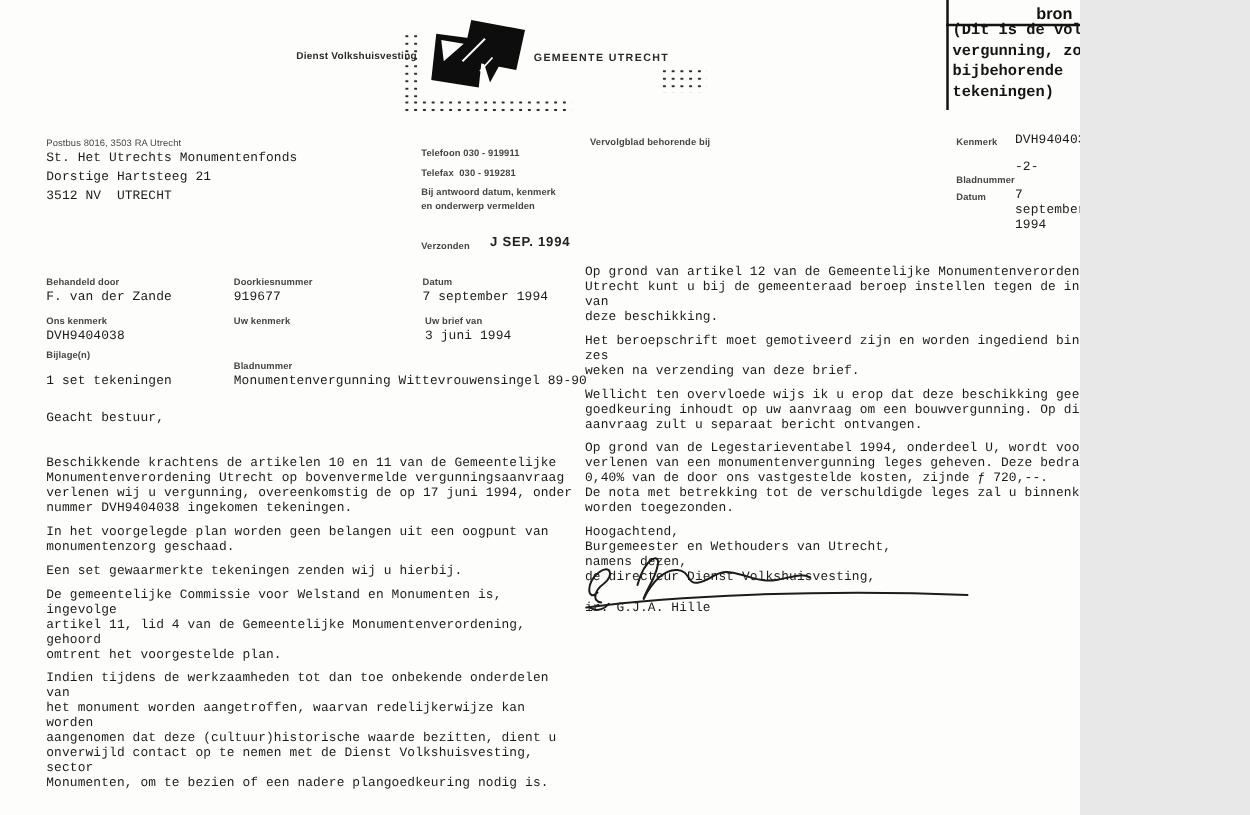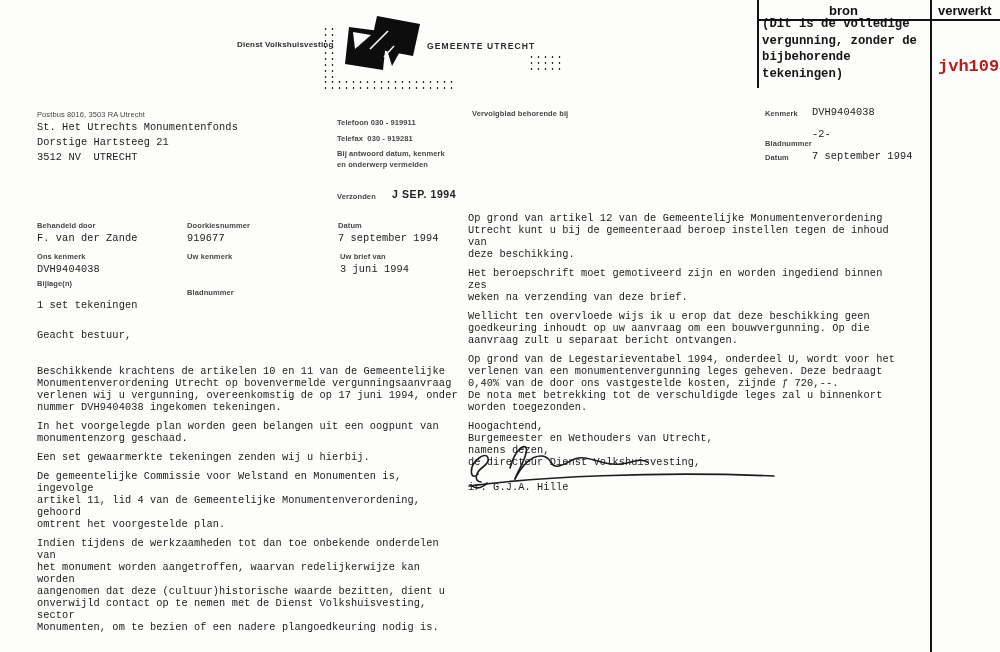--- a/index.html
+++ b/index.html
@@ -1,17 +1,17 @@
 <!DOCTYPE html>
 <html><head>
 <meta charset="utf-8">
 <style>
   html,body{margin:0;padding:0;background:#e8e8e8;}
   .page{
-    position:relative;width:1000px;height:652px;background:#fdfdfc;
+    position:relative;width:864px;height:652px;background:#fdfdfc;
     overflow:hidden;color:#1b1b1b;
     font-family:"Liberation Mono","DejaVu Sans Mono",monospace;
   }
   .abs{position:absolute;}
   .tw{font-size:10.3px;line-height:12px;white-space:pre-line;letter-spacing:0.1px;}
   .lbl{
     font-family:"Liberation Sans","DejaVu Sans",sans-serif;
     font-size:7.5px;font-weight:bold;color:#454545;letter-spacing:0.1px;white-space:pre-line;
   }
   .rule{background:#131313;}
@@ -104,20 +104,21 @@
 
   <div class="abs lbl" style="left:37px;top:252px;">Ons kenmerk</div>
   <div class="abs tw" style="left:37px;top:263px;">DVH9404038</div>
   <div class="abs lbl" style="left:187px;top:252px;">Uw kenmerk</div>
   <div class="abs lbl" style="left:340px;top:252px;">Uw brief van</div>
   <div class="abs tw" style="left:340px;top:263px;">3 juni 1994</div>
 
   <div class="abs lbl" style="left:37px;top:279px;">Bijlage(n)</div>
   <div class="abs tw" style="left:37px;top:299px;">1 set tekeningen</div>
   <div class="abs lbl" style="left:187px;top:288px;">Bladnummer</div>
+  <div class="abs tw" style="left:187px;top:299px;">Monumentenvergunning Wittevrouwensingel 89-90</div>
 
   <div class="abs col" style="left:37px;top:329px;width:424px;">
     <p class="tw salut">Geacht bestuur,</p>
     <p class="tw">Beschikkende krachtens de artikelen 10 en 11 van de Gemeentelijke
 Monumentenverordening Utrecht op bovenvermelde vergunningsaanvraag
 verlenen wij u vergunning, overeenkomstig de op 17 juni 1994, onder
 nummer DVH9404038 ingekomen tekeningen.</p>
     <p class="tw">In het voorgelegde plan worden geen belangen uit een oogpunt van
 monumentenzorg geschaad.</p>
     <p class="tw">Een set gewaarmerkte tekeningen zenden wij u hierbij.</p>

